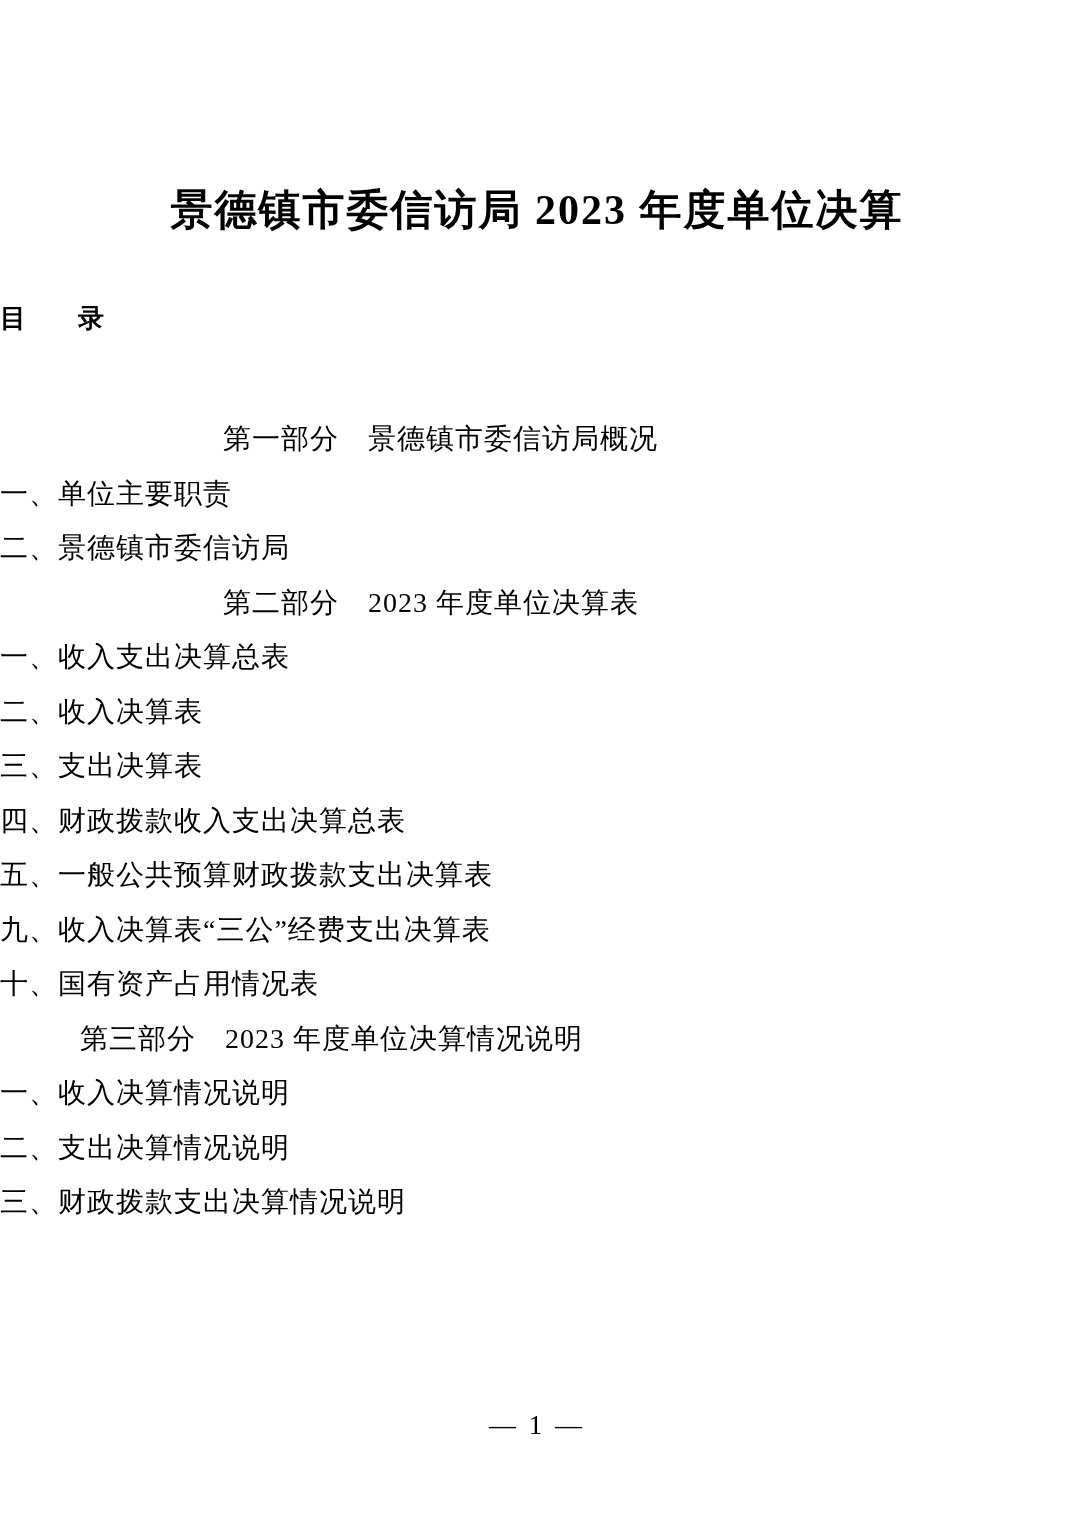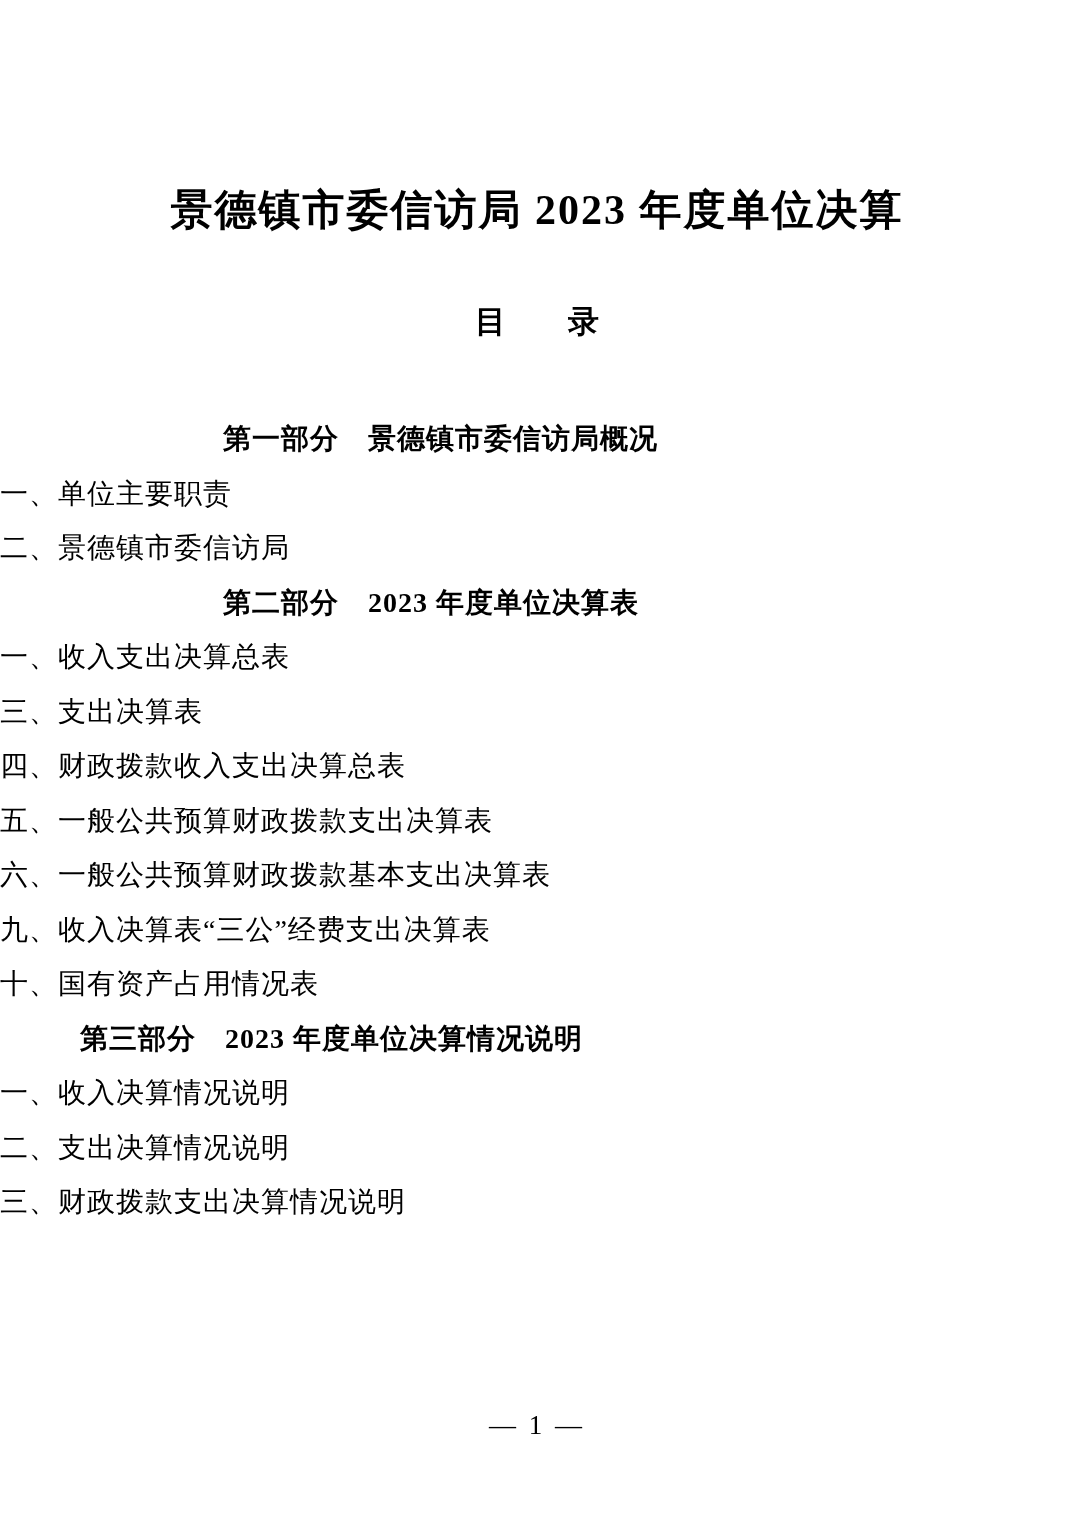--- a/index.html
+++ b/index.html
@@ -27,40 +27,40 @@
     font-size: 42px;
     font-weight: bold;
     letter-spacing: 2px;
     white-space: pre;
   }
   .toc-heading {
     position: absolute;
     top: 301px;
     left: 0;
     width: 100%;
-    text-align: center;
-    font-size: 31px;
+    text-align: left;
+    font-size: 26px;
     font-weight: bold;
     white-space: pre;
   }
   .toc {
     position: absolute;
     top: 412px;
     left: 0;
     width: 100%;
   }
   .row {
     font-size: 28px;
     line-height: 54.5px;
     white-space: pre;
     letter-spacing: 1px;
   }
   .section {
     padding-left: 223px;
-    font-weight: bold;
+    font-weight: normal;
   }
   .section.part3 {
     padding-left: 80px;
   }
   .item {
   }
   .page-footer {
     position: absolute;
     top: 1410px;
     left: 0;
@@ -81,24 +81,24 @@
   <div class="toc-heading">目　　录</div>
 
   <div class="toc">
 
     <div class="row section">第一部分　景德镇市委信访局概况</div>
     <div class="row item">一、单位主要职责</div>
     <div class="row item">二、景德镇市委信访局</div>
 
     <div class="row section">第二部分　2023 年度单位决算表</div>
     <div class="row item">一、收入支出决算总表</div>
+    <div class="row item">二、收入决算表</div>
     <div class="row item">三、支出决算表</div>
     <div class="row item">四、财政拨款收入支出决算总表</div>
     <div class="row item">五、一般公共预算财政拨款支出决算表</div>
-    <div class="row item">六、一般公共预算财政拨款基本支出决算表</div>
     <div class="row item">九、收入决算表“三公”经费支出决算表</div>
     <div class="row item">十、国有资产占用情况表</div>
 
     <div class="row section part3">第三部分　2023 年度单位决算情况说明</div>
     <div class="row item">一、收入决算情况说明</div>
     <div class="row item">二、支出决算情况说明</div>
     <div class="row item">三、财政拨款支出决算情况说明</div>
 
   </div>
 

